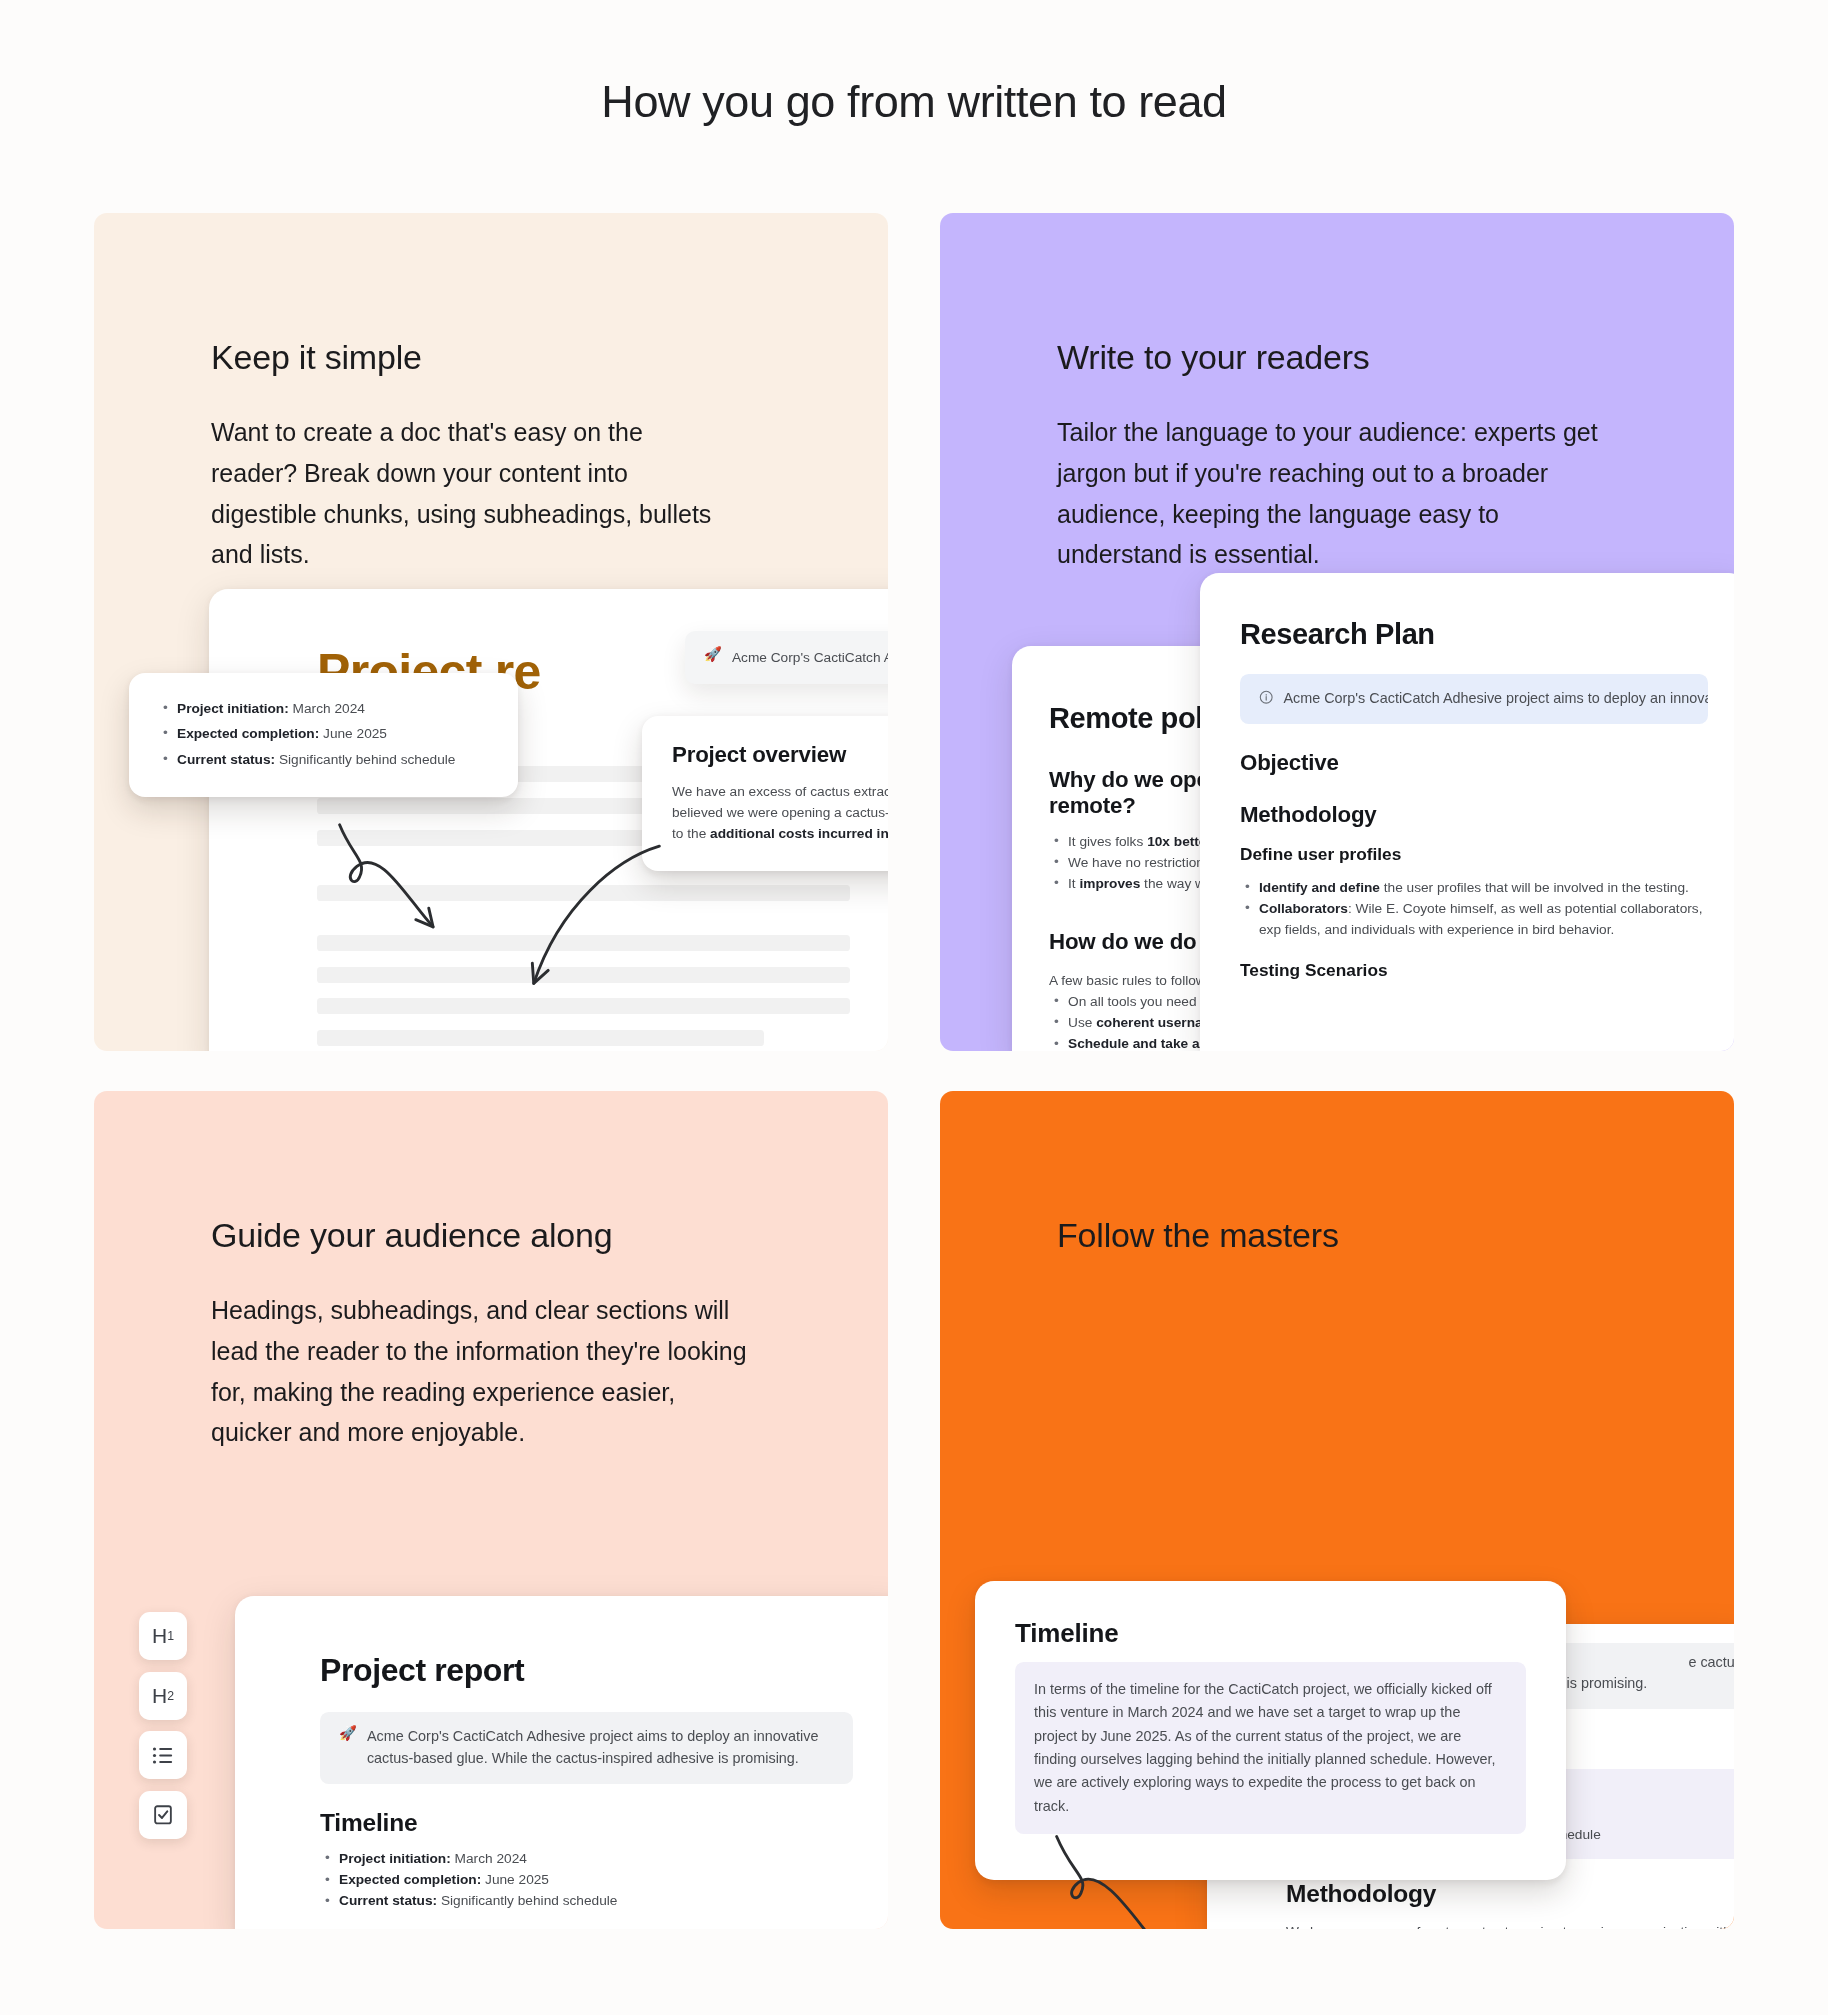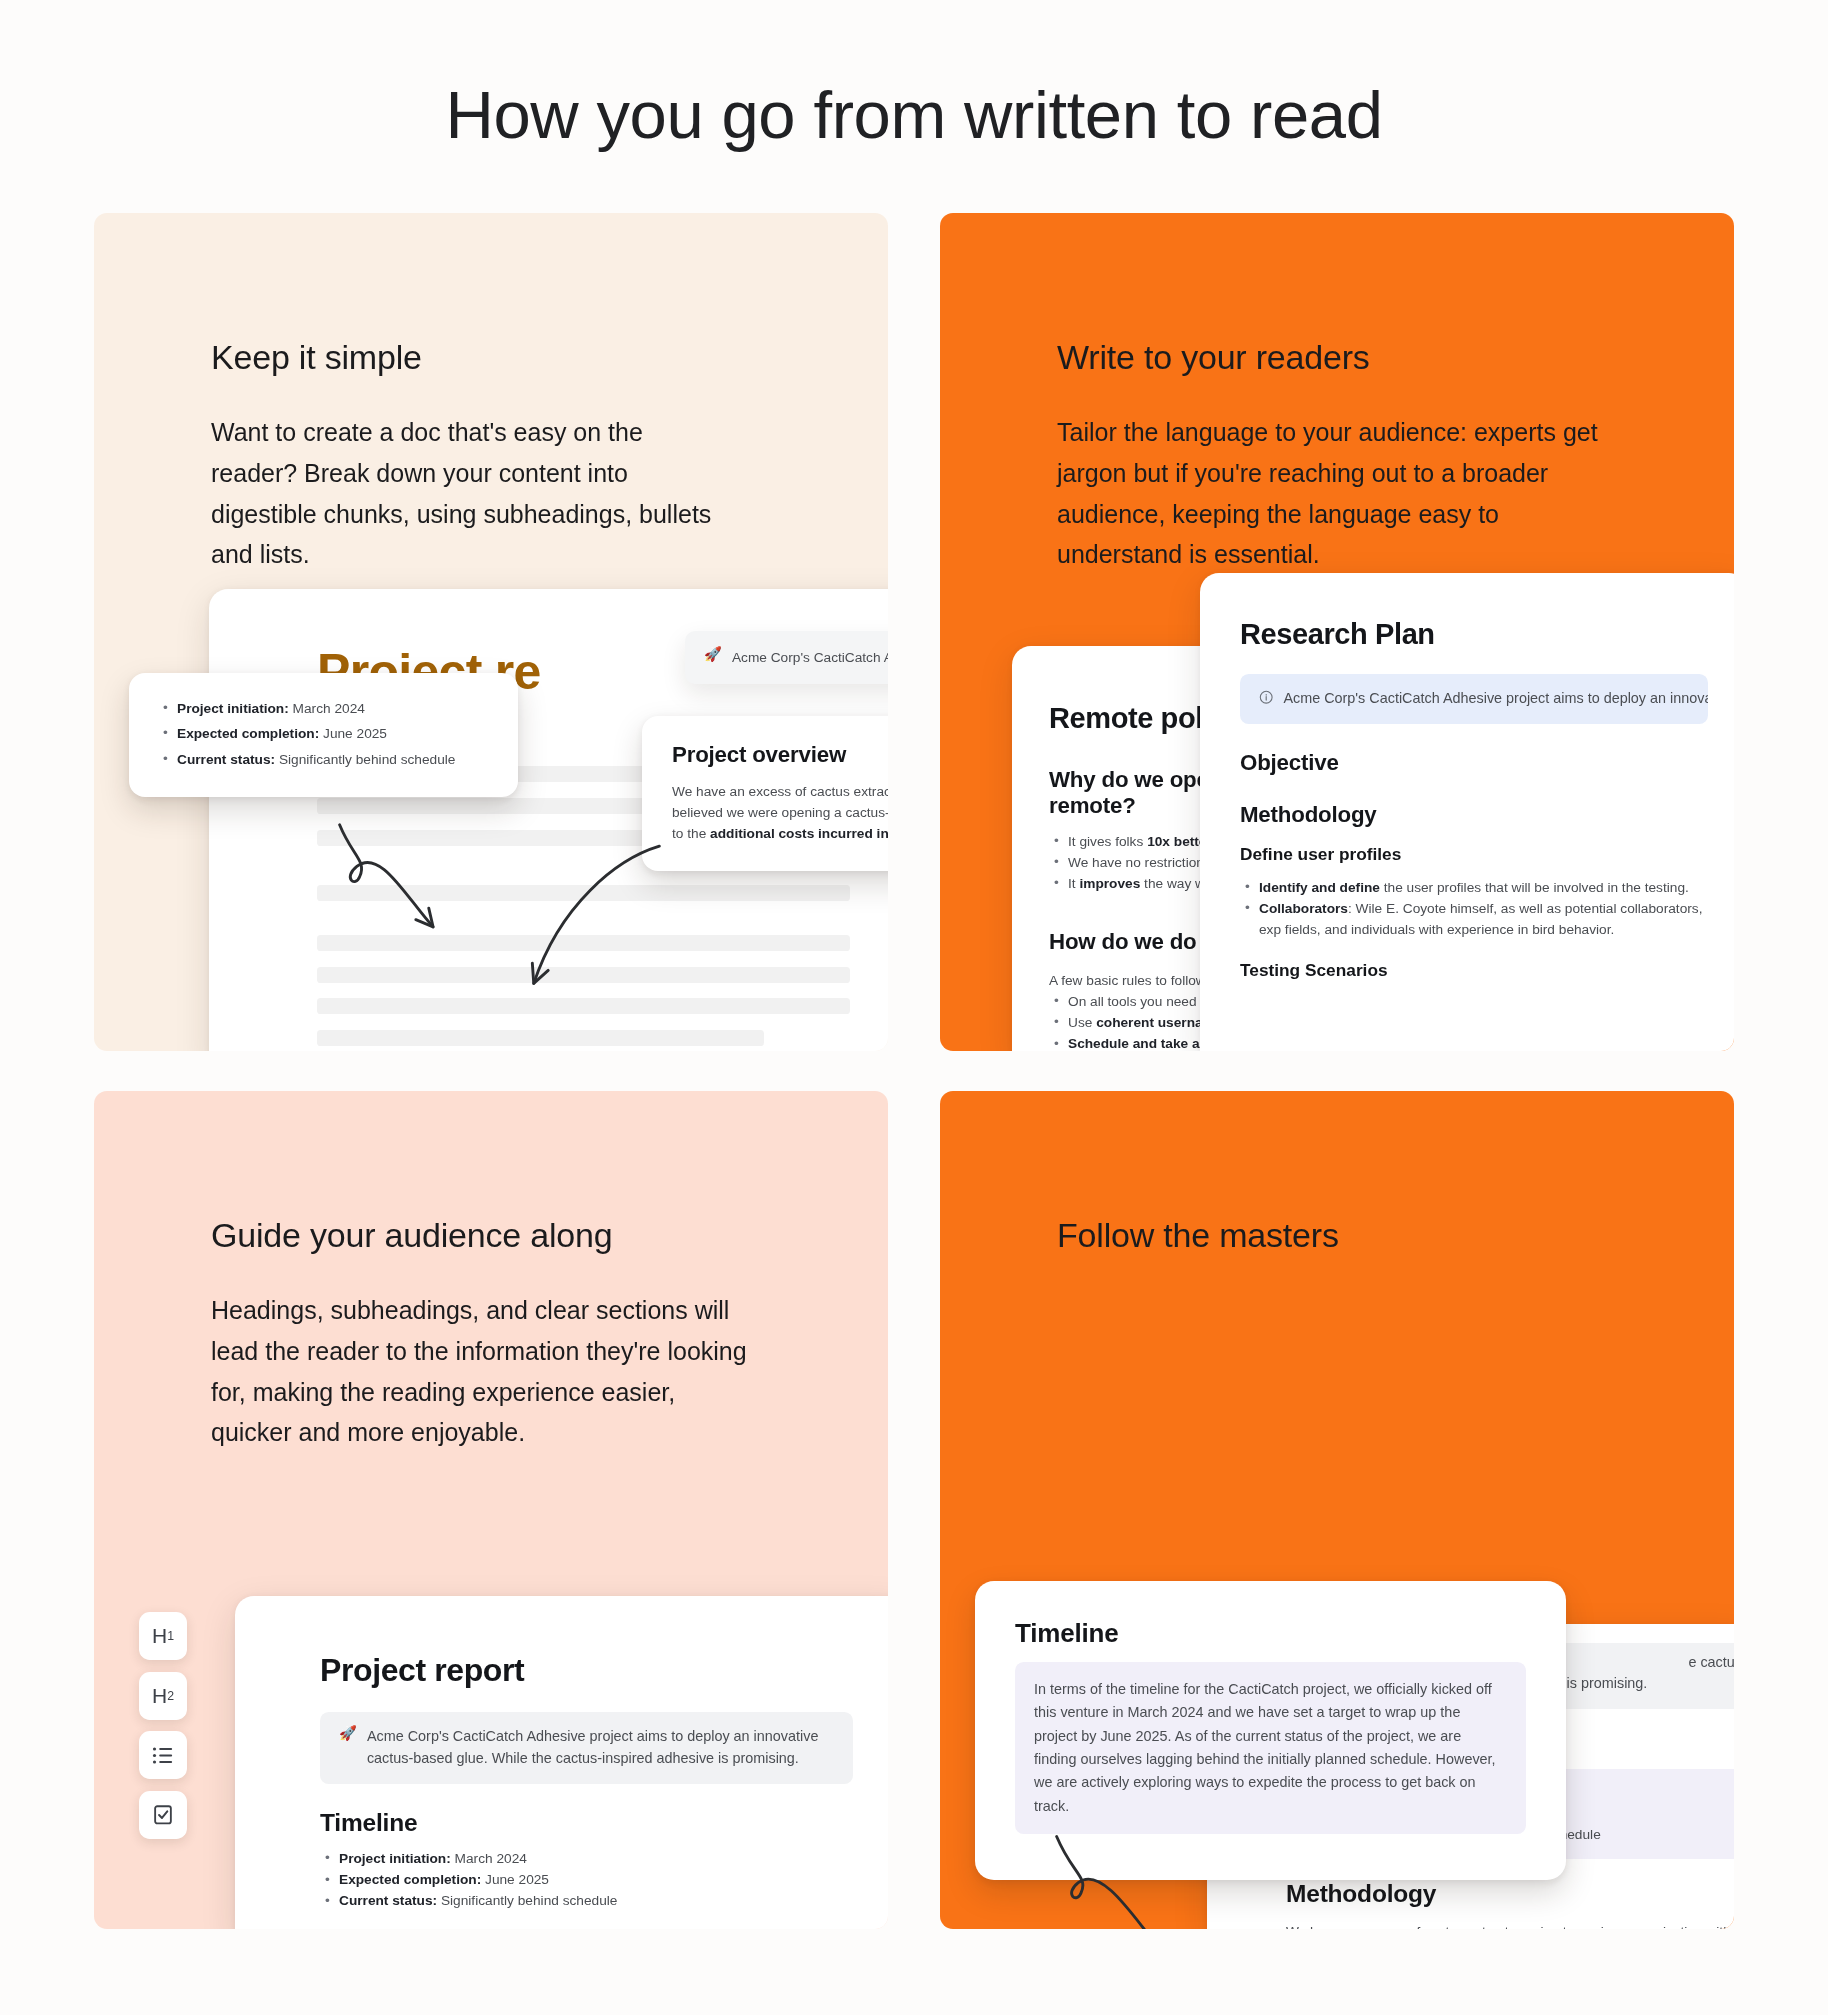--- a/index.html
+++ b/index.html
@@ -9,21 +9,21 @@
     font-family: "Liberation Sans", sans-serif;
     -webkit-font-smoothing: antialiased;
     overflow: hidden;
   }
   .page { position: relative; width: 1828px; height: 2015px; }
 
   
   .page-title {
     position: absolute; top: 76px; left: 0; width: 100%;
     text-align: center;
-    font-size: 67px; font-weight: 400; color: #202124;
+    font-size: 45px; font-weight: 400; color: #202124;
     letter-spacing: -0.4px;
   }
 
   
   .grid {
     position: absolute; top: 213px; left: 94px;
     width: 1641px; height: 1759px;
     display: grid;
     grid-template-columns: 794px 794px;
     grid-template-rows: 838px 838px;
@@ -36,21 +36,21 @@
   }
   .card-head { position: absolute; left: 117px; top: 125px; right: 60px; }
   .card-title {
     font-size: 34px; font-weight: 400; color: #1b1b1d;
     letter-spacing: -0.2px; margin-bottom: 35px;
   }
   .card-body {
     font-size: 25px; line-height: 1.63; color: #1b1b1d; font-weight: 400;
   }
   .card-c1 { background: #faefe4; }
-  .card-c2 { background: #f97316; padding-left: 24px; }
+  .card-c2 { background: #c4b5fd; padding-left: 24px; }
   .card-c3 { background: #fdded2; }
   .card-c4 { background: #f97316; }
 
   
   .sheet {
     position: absolute;
     background: #ffffff;
     border-radius: 19px;
     box-shadow: 0 11.5px 35px rgba(40,30,20,.13), 0 1.4px 7.2px rgba(40,30,20,.06);
     overflow: hidden;

